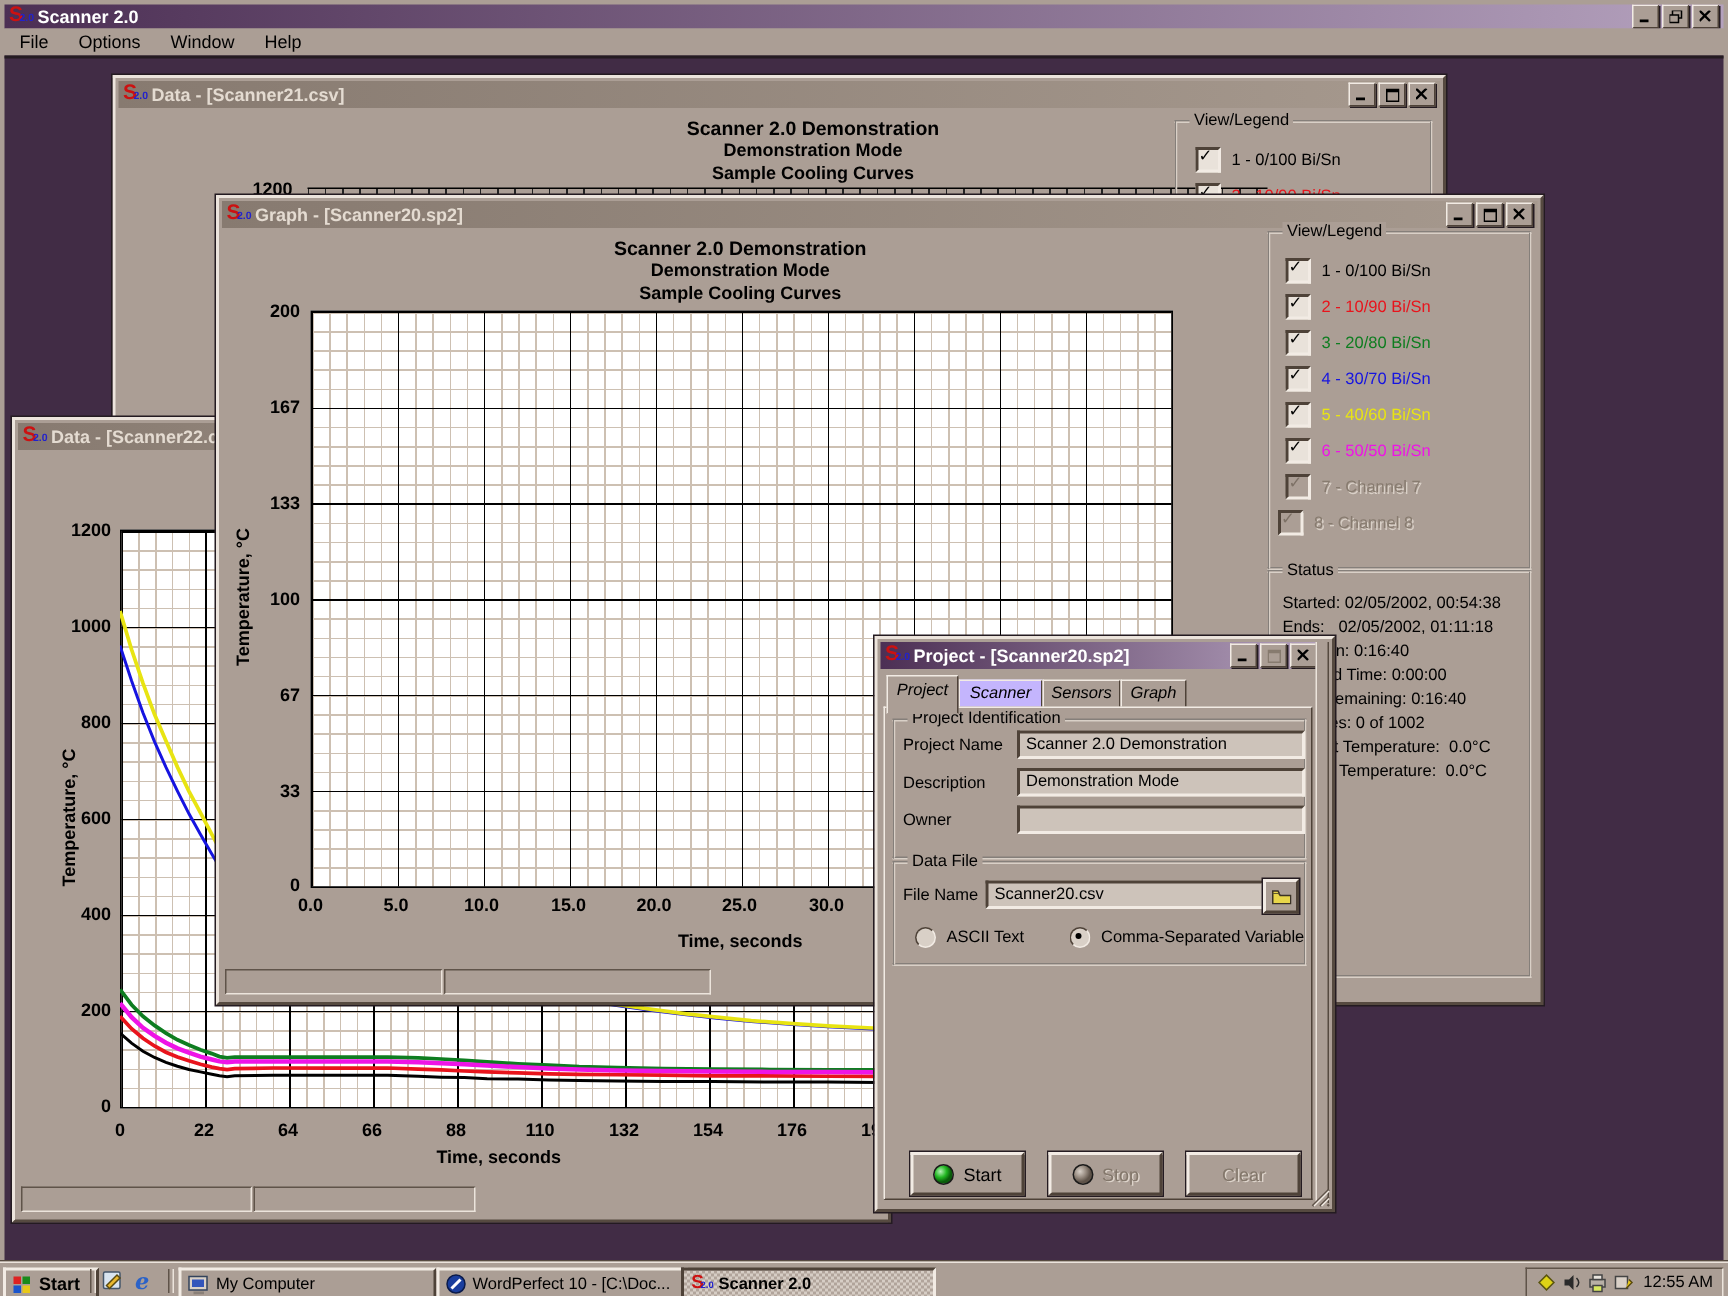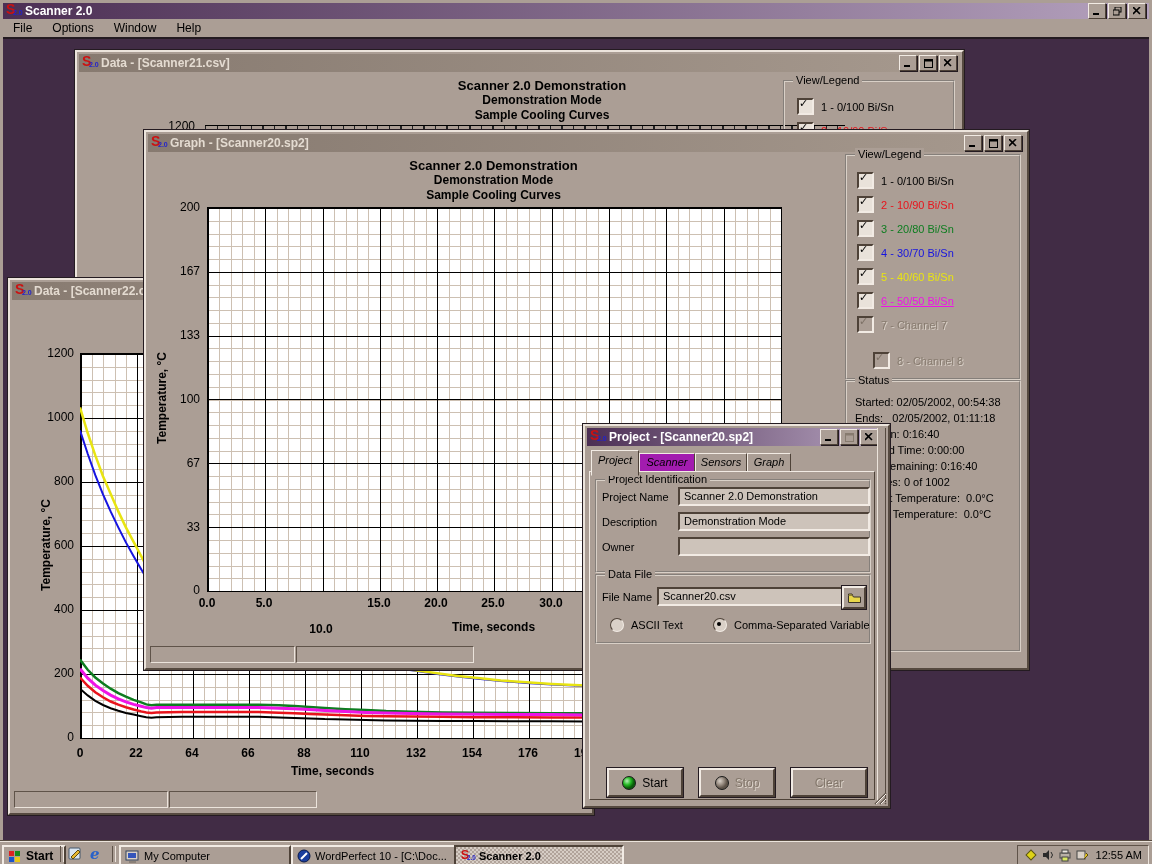--- a/index.html
+++ b/index.html
@@ -57,21 +57,21 @@
   .plot{position:absolute;border:1px solid #000;background:
      repeating-linear-gradient(to right,#000 0 1px,transparent 1px 57.3px),
      repeating-linear-gradient(to bottom,#000 0 1px,transparent 1px 63.83px),
      repeating-linear-gradient(to right,#cdc0b2 0 1px,transparent 1px 11.46px),
      repeating-linear-gradient(to bottom,#cdc0b2 0 1px,transparent 1px 12.77px),#fff;}
   .plot.d22{background:
      repeating-linear-gradient(to right,#000 0 1px,transparent 1px 56px),
      repeating-linear-gradient(to bottom,#000 0 1px,transparent 1px 64px),
      repeating-linear-gradient(to right,#cdc0b2 0 1px,transparent 1px 11.2px),
      repeating-linear-gradient(to bottom,#cdc0b2 0 1px,transparent 1px 12.8px),#fff;}
-  .ytick{position:absolute;font-weight:normal;font-size:12px;text-align:right;}
+  .ytick{position:absolute;font-weight:bold;font-size:12px;text-align:right;}
   .xtick{position:absolute;font-weight:bold;font-size:12px;text-align:center;width:40px;}
   .vlabel{position:absolute;font-weight:bold;font-size:12px;width:130px;height:14px;
       text-align:center;transform:rotate(-90deg);white-space:nowrap;}
   .xaxlab{position:absolute;font-weight:bold;font-size:12px;text-align:center;}
   .sbp{position:absolute;height:15px;border:1px solid;background:#ab9e95;
       border-color:#5f5349 #ece4dc #ece4dc #5f5349;}
   
   .menubar{position:absolute;left:3px;top:19px;right:3px;height:18px;display:flex;
       align-items:center;background:#ab9e95;}
   .menu{padding:2px 10px;font-size:12px;}
@@ -277,21 +277,21 @@
   <div class="ytick" style="left:14px;top:68px;width:40px;">200</div>
   <div class="ytick" style="left:14px;top:132px;width:40px;">167</div>
   <div class="ytick" style="left:14px;top:196px;width:40px;">133</div>
   <div class="ytick" style="left:14px;top:260px;width:40px;">100</div>
   <div class="ytick" style="left:14px;top:324px;width:40px;">67</div>
   <div class="ytick" style="left:14px;top:388px;width:40px;">33</div>
   <div class="ytick" style="left:14px;top:451px;width:40px;">0</div>
   <div class="vlabel" style="left:-49px;top:259px;">Temperature, °C</div>
   <div class="xtick" style="left:41px;top:464px;">0.0</div>
   <div class="xtick" style="left:98px;top:464px;">5.0</div>
-  <div class="xtick" style="left:155px;top:490px;">10.0</div>
+  <div class="xtick" style="left:155px;top:464px;">10.0</div>
   <div class="xtick" style="left:213px;top:464px;">15.0</div>
   <div class="xtick" style="left:270px;top:464px;">20.0</div>
   <div class="xtick" style="left:327px;top:464px;">25.0</div>
   <div class="xtick" style="left:385px;top:464px;">30.0</div>
   <div class="xaxlab" style="left:61px;top:488px;width:573px;">Time, seconds</div>
 
   <div class="gb" style="left:699px;top:22px;width:172px;height:222px;">
     <span class="gl">View/Legend</span>
     <div class="legrow" style="left:10px;top:16px;">
         <span class="cb on"></span>
@@ -308,27 +308,27 @@
     <div class="legrow" style="left:10px;top:88px;">
         <span class="cb on"></span>
         <span class="lab" style="color: rgb(22, 20, 224);">4 - 30/70 Bi/Sn</span>
       </div>
     <div class="legrow" style="left:10px;top:112px;">
         <span class="cb on"></span>
         <span class="lab" style="color: rgb(232, 228, 18);">5 - 40/60 Bi/Sn</span>
       </div>
     <div class="legrow" style="left:10px;top:136px;">
         <span class="cb on"></span>
-        <span class="lab" style="color: rgb(238, 20, 230); text-decoration: underline;">6 - 50/50 Bi/Sn</span>
+        <span class="lab" style="color: rgb(238, 20, 230);">6 - 50/50 Bi/Sn</span>
       </div>
     <div class="legrow dis" style="left:10px;top:160px;justify-content:space-between;">
         <span class="cb on dis"></span>
         <span class="lab">7 - Channel 7</span>
       </div>
-    <div class="legrow dis" style="left:26px;top:184px;margin-top:12px;">
+    <div class="legrow dis" style="left:5px;top:184px;">
         <span class="cb on dis"></span>
         <span class="lab">8 - Channel 8</span>
       </div>
   </div>
 
   <div class="gb" style="left:699px;top:248px;width:172px;height:268px;">
     <span class="gl">Status</span>
     <div class="abs" style="left:8px;top:14px;white-space:pre;">Started: 02/05/2002, 00:54:38</div>
     <div class="abs" style="left:8px;top:30px;white-space:pre;">Ends:   02/05/2002, 01:11:18</div>
     <div class="abs" style="left:8px;top:46px;white-space:pre;">Duration: 0:16:40</div>
@@ -369,21 +369,21 @@
         </span>
     </span>
   </div>
 
   <div class="abs" style="left:292px;top:2px;width:7px;height:374px;background:#ab9e95;
               border-left:1px solid #ece4dc;border-right:1px solid #564a40;"></div>
 
   <div class="abs" style="left:4px;top:24px;width:286px;height:22px;font-style:italic;">
     <span class="abs" style="left:2px;top:0;width:46px;height:21px;background:#ab9e95;border:1px solid;
                  border-color:#f2ebe4 #4e4238 #ab9e95 #f2ebe4;text-align:center;padding-top:3px;z-index:2;font-size:11px;">Project</span>
-    <span class="abs" style="left:50px;top:3px;width:54px;height:18px;background:#a21caf;border:1px solid;
+    <span class="abs" style="left:50px;top:3px;width:54px;height:18px;background:#c4b5fd;border:1px solid;
                  border-color:#f2ebe4 #4e4238 #4e4238 #f2ebe4;text-align:center;padding-top:2px;font-size:11px;">Scanner</span>
     <span class="abs" style="left:106px;top:3px;width:50px;height:18px;background:#ab9e95;border:1px solid;
                  border-color:#f2ebe4 #4e4238 #4e4238 #f2ebe4;text-align:center;padding-top:2px;font-size:11px;">Sensors</span>
     <span class="abs" style="left:158px;top:3px;width:42px;height:18px;background:#ab9e95;border:1px solid;
                  border-color:#f2ebe4 #4e4238 #4e4238 #f2ebe4;text-align:center;padding-top:2px;font-size:11px;">Graph</span>
   </div>
 
   <div class="abs" style="left:4px;top:45px;width:284px;height:327px;border:1px solid;
               border-color:#f2ebe4 #4e4238 #4e4238 #f2ebe4;background:#ab9e95;"></div>
 

